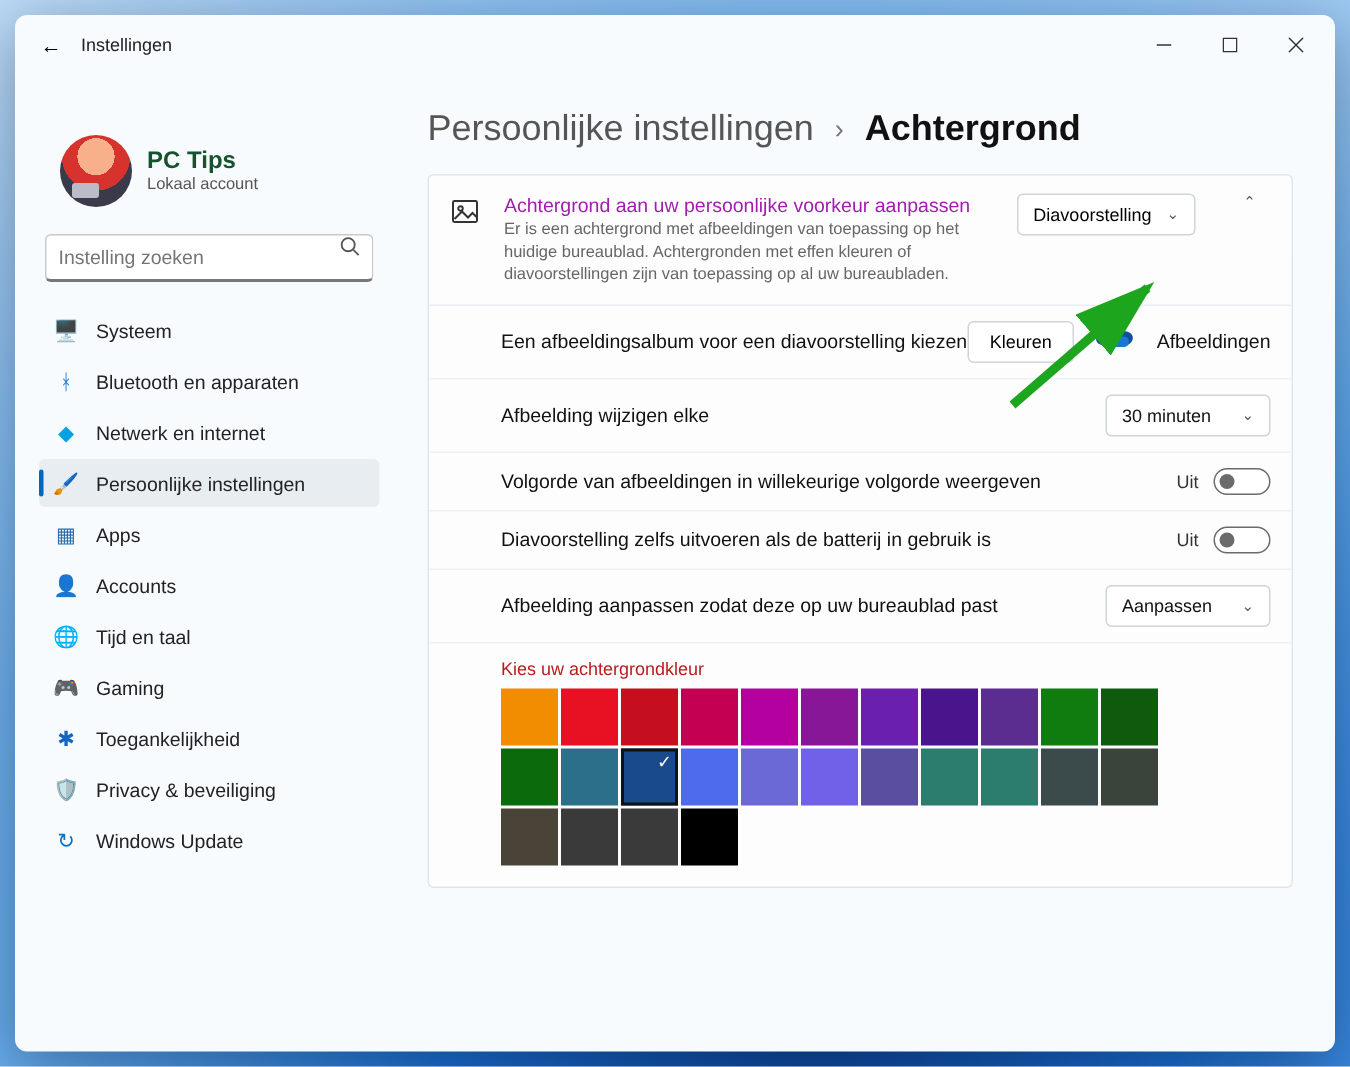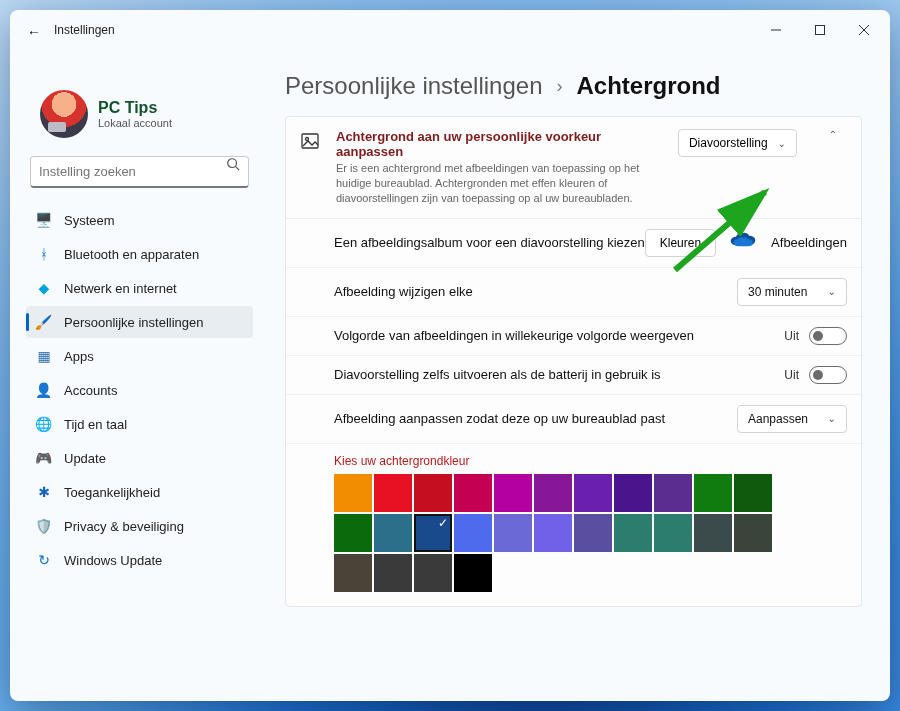--- a/index.html
+++ b/index.html
@@ -51,21 +51,21 @@
   .bc-parent { font-size: 24px; color: #555; font-weight: 400; }
   .bc-sep    { font-size: 18px; color: #777; }
   .bc-current{ font-size: 24px; color: #111; font-weight: 600; }
   .panel { border: 1px solid #e2e6e9; border-radius: 4px; background: #fdfdfe; margin-bottom: 8px; }
   .p-head {
     display: flex; align-items: flex-start; gap: 14px; padding: 12px 14px;
     border-bottom: 1px solid #e9edf0;
   }
   .p-head-icon { width: 22px; padding-top: 2px; }
   .p-head-text { flex: 1; }
-  .p-title { font-size: 13px; font-weight: 700; color: #7f1d1d; }
+  .p-title { font-size: 13px; font-weight: 400; color: #a21caf; }
   .p-desc  { font-size: 11px; color: #666; line-height: 1.35; margin-top: 2px; max-width: 400px; }
   .dropdown {
     display: flex; align-items: center; gap: 10px; border: 1px solid #cfd4d8; border-radius: 4px;
     background: #fff; font-size: 12px; padding: 6px 10px; cursor: pointer; min-width: 110px;
     justify-content: space-between;
   }
   .chevron { font-size: 10px; color: #555; }
   .expand-btn { width: 28px; display:flex; align-items:center; justify-content:center; margin-left: 8px; cursor:pointer; }
   .row {
     display: flex; align-items: center; justify-content: space-between;
@@ -171,21 +171,21 @@
           <li class="nav-item">
             <span class="nav-icon" style="color: rgb(46, 139, 87);">👤</span>
             <span>Accounts</span>
           </li>
           <li class="nav-item">
             <span class="nav-icon" style="color: rgb(85, 85, 85);">🌐</span>
             <span>Tijd en taal</span>
           </li>
           <li class="nav-item">
             <span class="nav-icon" style="color: rgb(85, 85, 85);">🎮</span>
-            <span>Update</span>
+            <span>Gaming</span>
           </li>
           <li class="nav-item">
             <span class="nav-icon" style="color: rgb(21, 101, 192);">✱</span>
             <span>Toegankelijkheid</span>
           </li>
           <li class="nav-item">
             <span class="nav-icon" style="color: rgb(119, 119, 119);">🛡️</span>
             <span>Privacy &amp; beveiliging</span>
           </li>
           <li class="nav-item">

